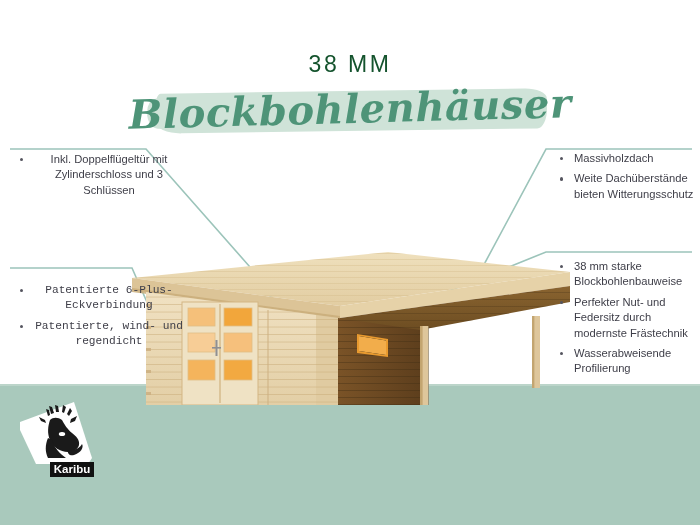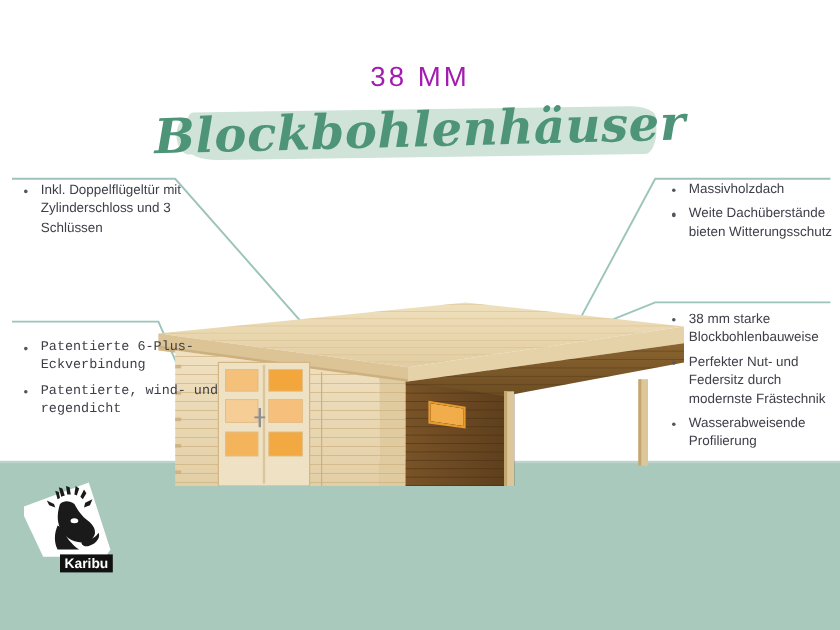--- a/index.html
+++ b/index.html
@@ -38,21 +38,21 @@
 
   
   .mm-label {
     position: absolute;
     left: 0;
     top: 51px;
     width: 700px;
     text-align: center;
     font-size: 23px;
     letter-spacing: 2.5px;
-    color: #a21caf;
+    color: #14532d;
     font-family: "Liberation Sans", sans-serif;
     font-weight: 400;
   }
   .title-wrap {
     position: absolute;
     left: 0;
     top: 85px;
     width: 700px;
     height: 54px;
   }
@@ -113,21 +113,21 @@
   .callout li:before {
     content: "";
     position: absolute;
     left: 4px;
     top: 6px;
     width: 3.2px;
     height: 3.2px;
     border-radius: 50%;
     background: #55555f;
   }
-  .cl-left  { left: 16px; width: 168px; }
+  .cl-left  { left: 16px; width: 168px; text-align: center; }
   .cl-right { left: 556px; width: 150px; }
 
   .block-1 { top: 152px; }
   .block-2 { top: 283px; font-family: Liberation Mono, monospace; }
   .block-3 { top: 151px; }
   .block-4 { top: 259px; }
 
   
   .leaders {
     position: absolute;

